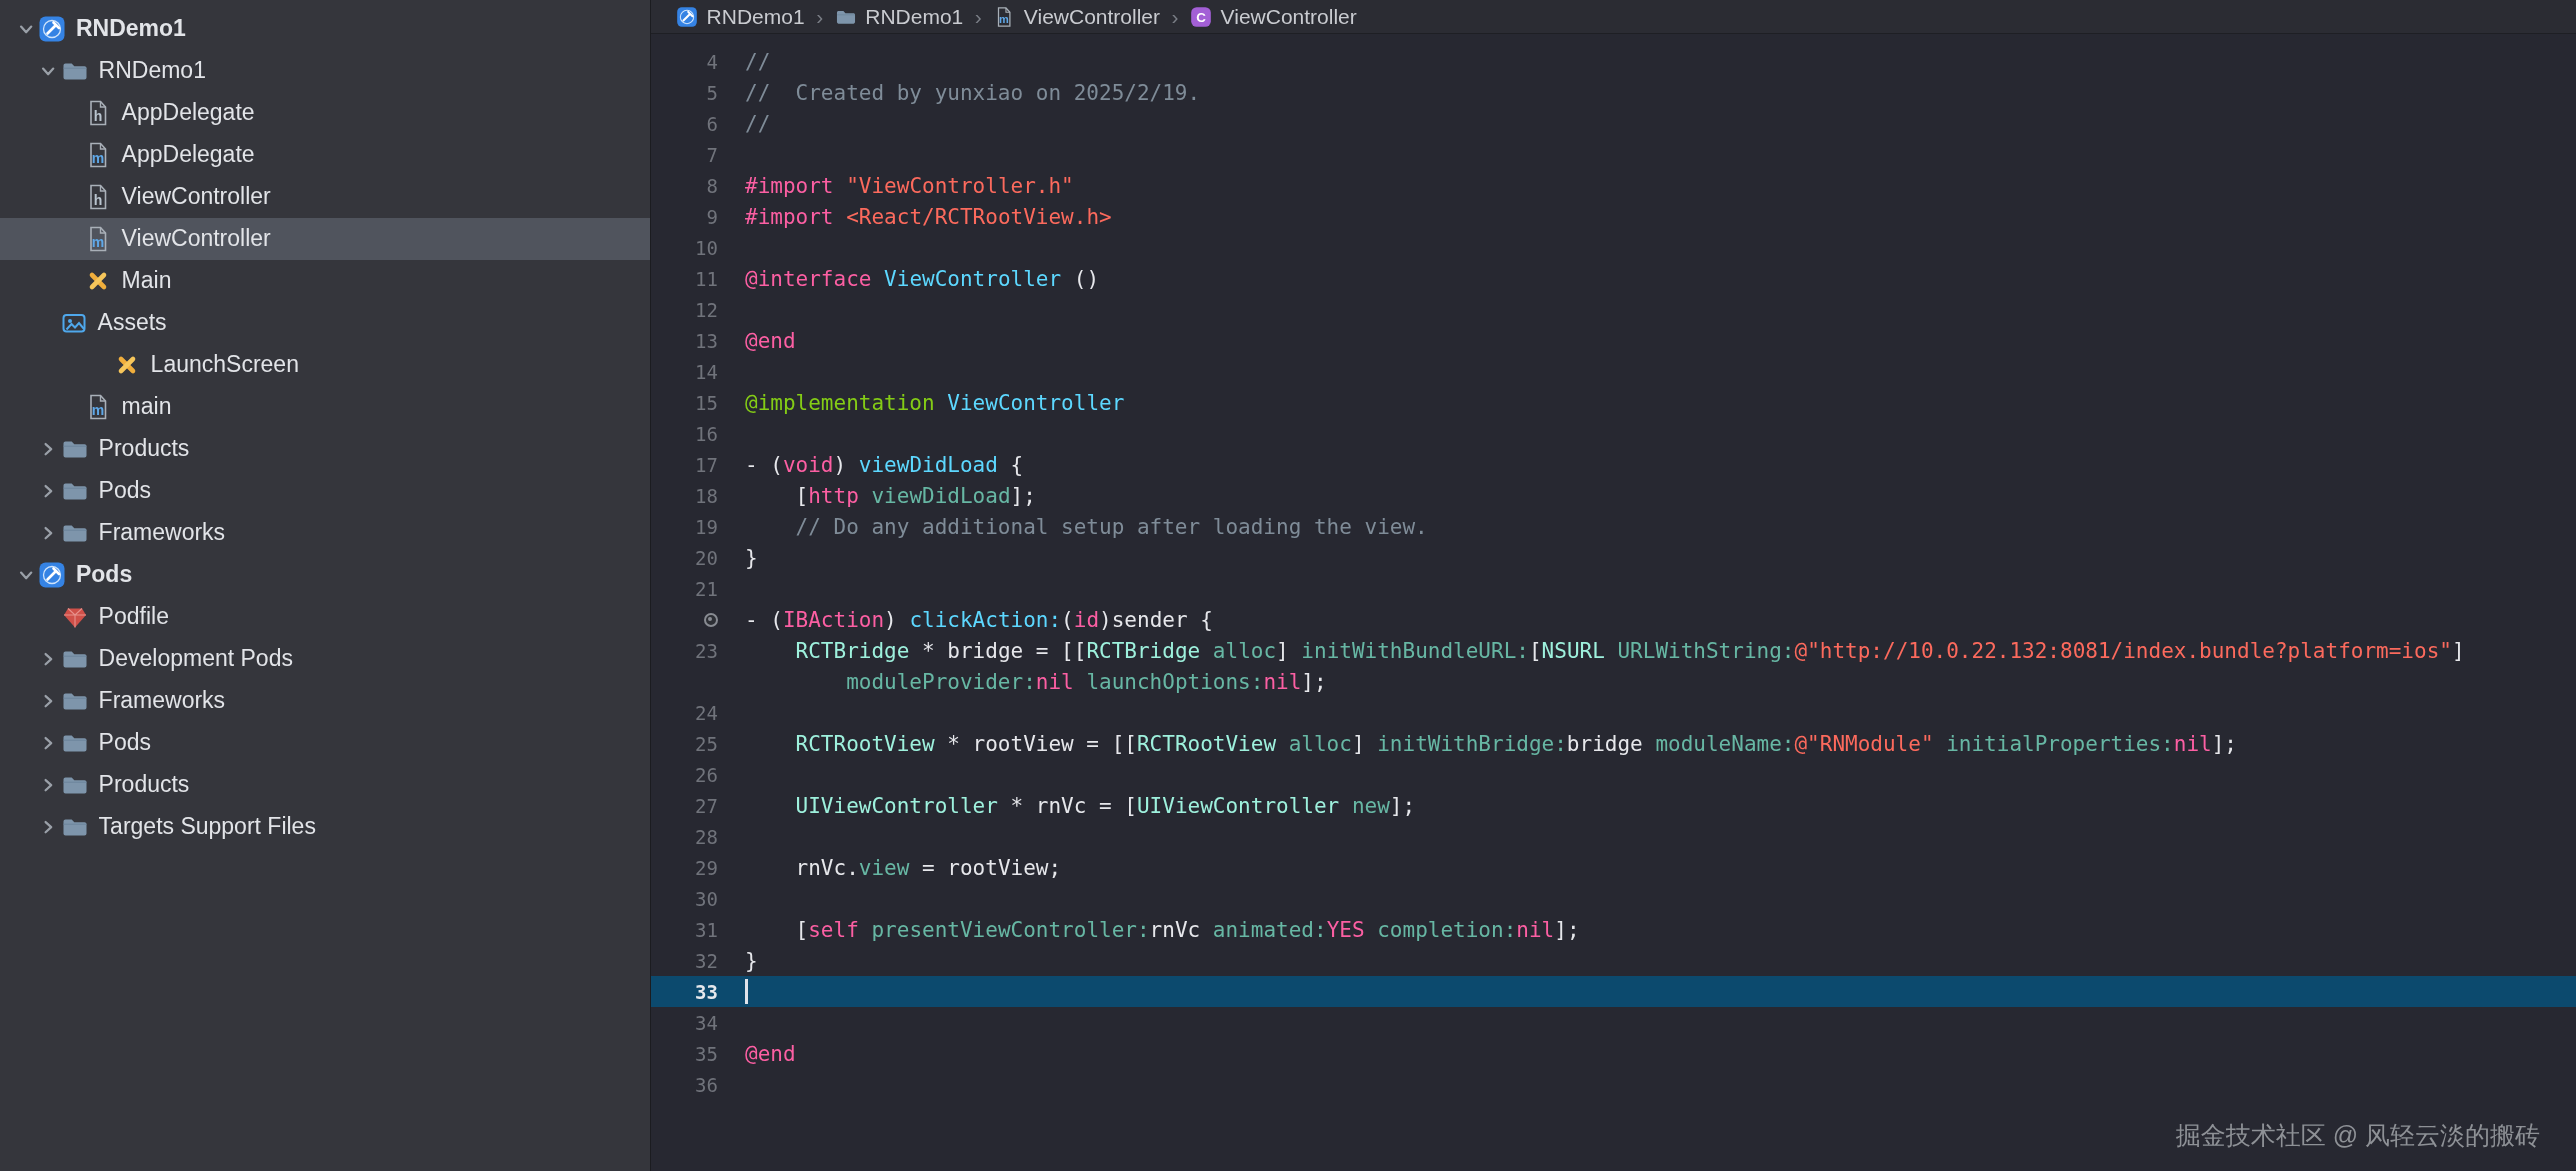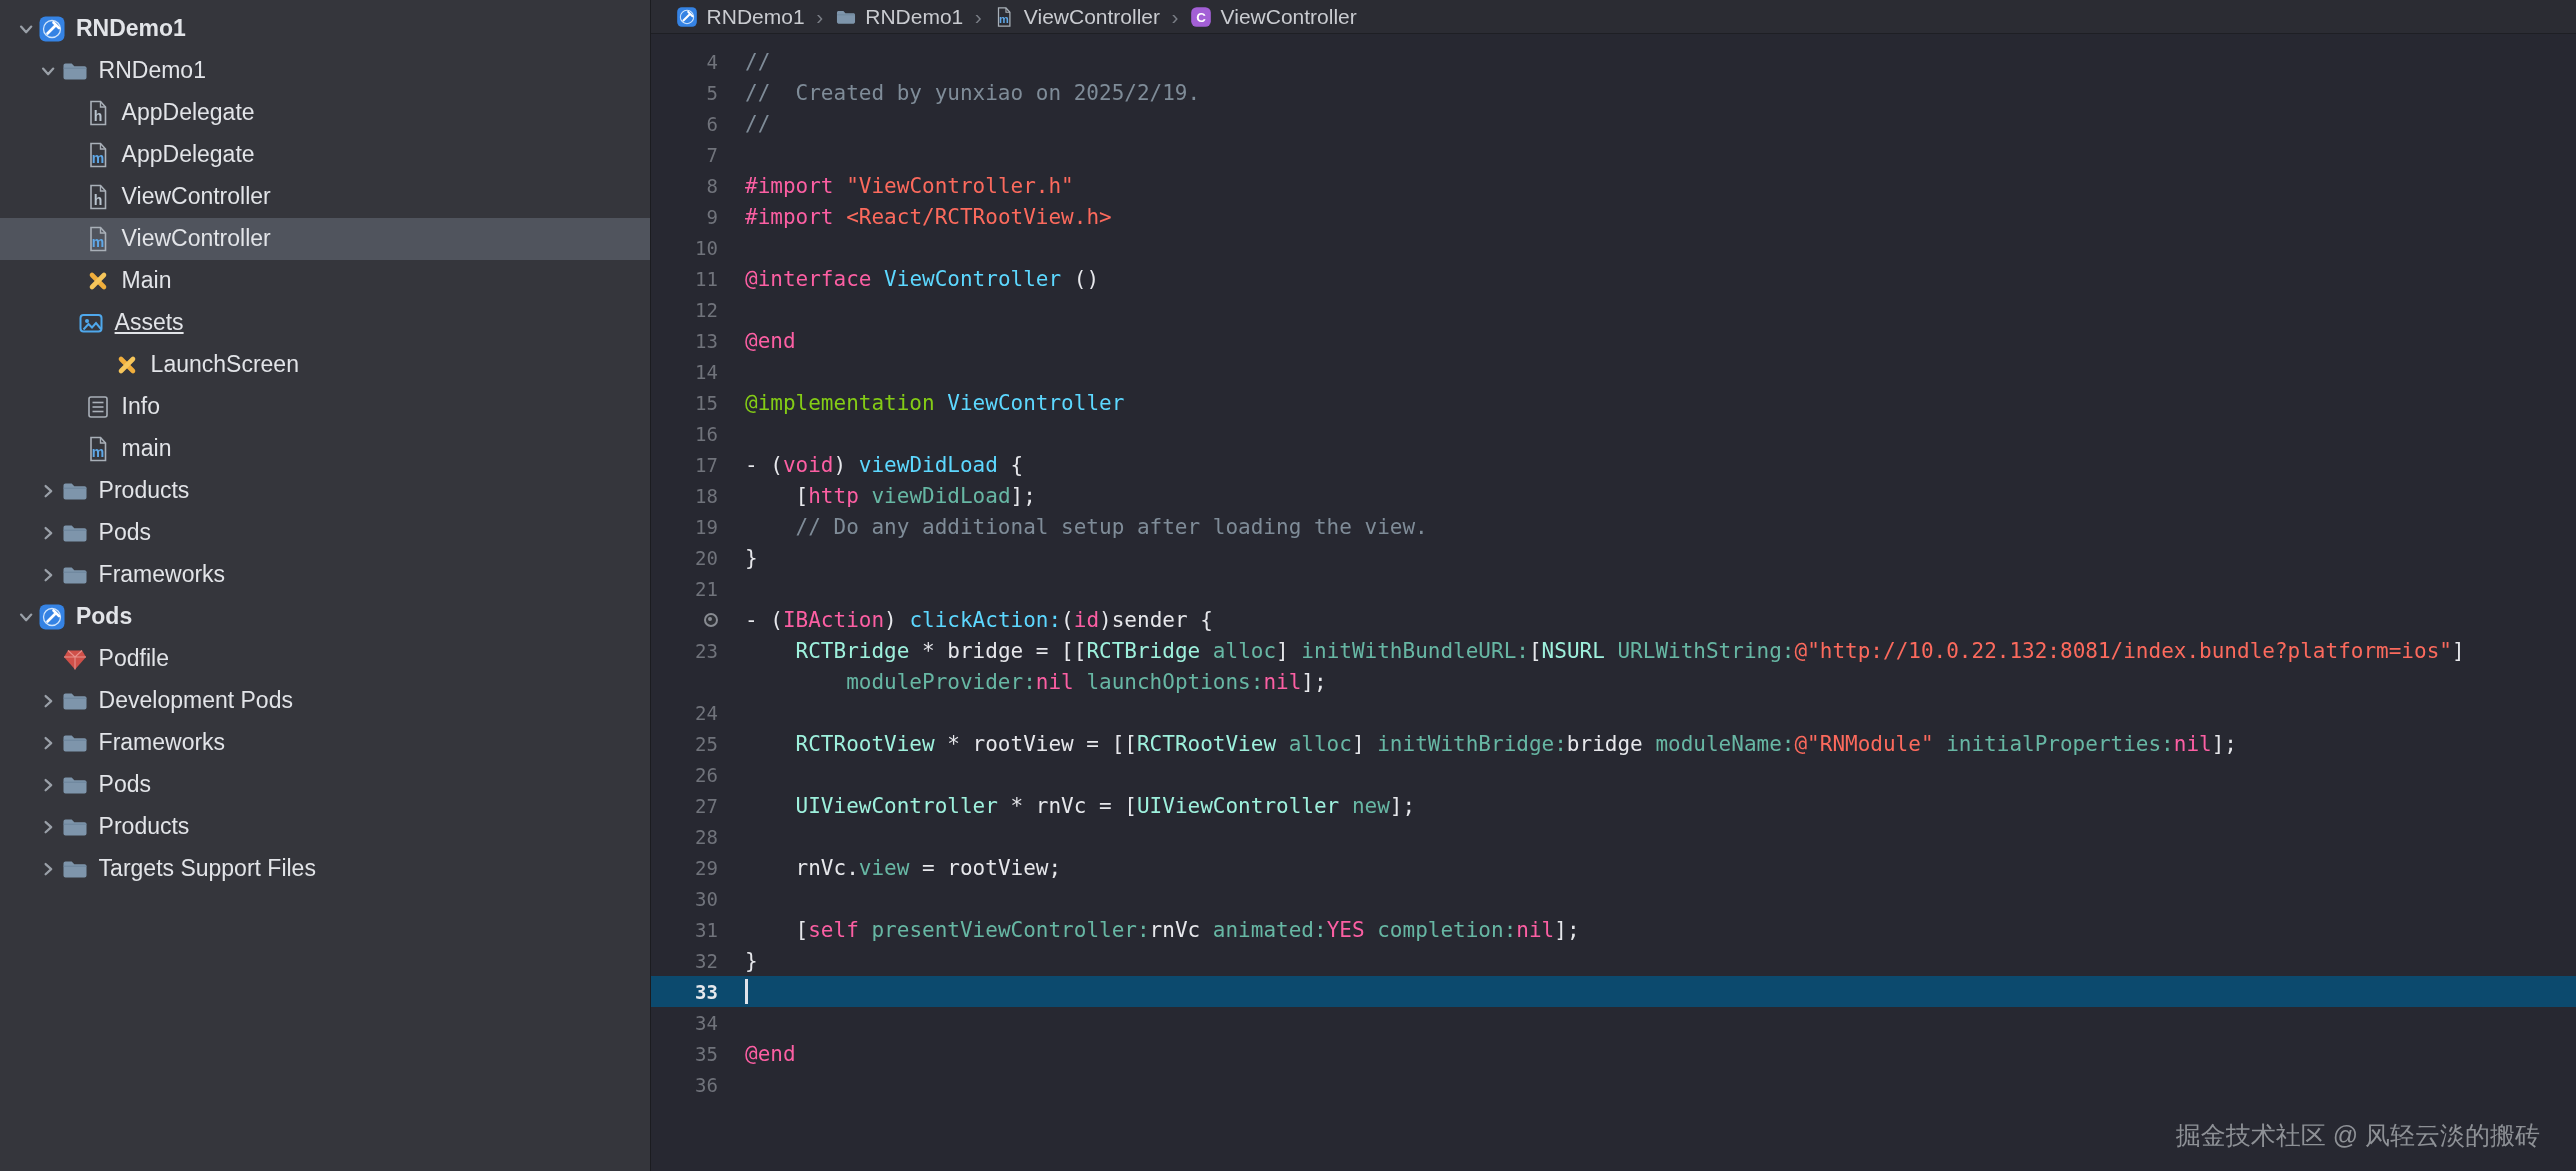--- a/index.html
+++ b/index.html
@@ -130,21 +130,21 @@
         <span class="sicon">
           <svg viewBox="0 0 28 28">
             <g stroke-linecap="round">
               <line x1="8" y1="8" x2="20" y2="20" stroke="#f0ae3c" stroke-width="4.6"></line>
               <line x1="20" y1="8" x2="8" y2="20" stroke="#f6c65b" stroke-width="4.6"></line>
             </g>
           </svg>
         </span>
         <span>Main</span>
       </div>
-      <div class="srow" style="padding-left: 52px; text-decoration: underline;">
+      <div class="srow" style="padding-left: 35px;">
         <span class="chev"></span>
         <span class="sicon">
           <svg viewBox="0 0 28 28">
             <rect x="3.5" y="6" width="21" height="16.5" rx="3" fill="none" stroke="#4fa8ec" stroke-width="2"></rect>
             <circle cx="10" cy="12" r="2" fill="#4fa8ec"></circle>
             <path d="M6.5 20.5l5-5.5 3.5 3.5 4-4.5 5 6" fill="none" stroke="#4fa8ec" stroke-width="2"></path>
           </svg>
         </span>
         <span>Assets</span>
       </div>
@@ -152,32 +152,20 @@
         <span class="chev"></span>
         <span class="sicon">
           <svg viewBox="0 0 28 28">
             <g stroke-linecap="round">
               <line x1="8" y1="8" x2="20" y2="20" stroke="#f0ae3c" stroke-width="4.6"></line>
               <line x1="20" y1="8" x2="8" y2="20" stroke="#f6c65b" stroke-width="4.6"></line>
             </g>
           </svg>
         </span>
         <span>LaunchScreen</span>
-      </div>
-      <div class="srow" style="padding-left: 59px;">
-        <span class="chev"></span>
-        <span class="sicon">
-          <svg viewBox="0 0 28 28">
-            <rect x="5" y="4" width="18" height="20" rx="2" fill="none" stroke="#a9b0b8" stroke-width="1.6"></rect>
-            <line x1="8.5" y1="9.5" x2="19.5" y2="9.5" stroke="#a9b0b8" stroke-width="1.6"></line>
-            <line x1="8.5" y1="14" x2="19.5" y2="14" stroke="#a9b0b8" stroke-width="1.6"></line>
-            <line x1="8.5" y1="18.5" x2="19.5" y2="18.5" stroke="#a9b0b8" stroke-width="1.6"></line>
-          </svg>
-        </span>
-        <span>Info</span>
       </div>
       <div class="srow" style="padding-left: 59px;">
         <span class="chev"></span>
         <span class="sicon">
           <svg viewBox="0 0 28 28" style="font-size:24px">
             <path d="M7 2.5 H16.5 L21.5 8 V25.5 H7 Z" fill="none" stroke="#a9b0b8" stroke-width="1.6"></path>
             <path d="M16.5 2.5 V8 H21.5" fill="none" stroke="#a9b0b8" stroke-width="1.4"></path>
             <text x="14" y="21.5" font-size="14" font-weight="bold" fill="#5fa8e8" text-anchor="middle" font-family="Liberation Sans, sans-serif">m</text>
           </svg>
         </span>

